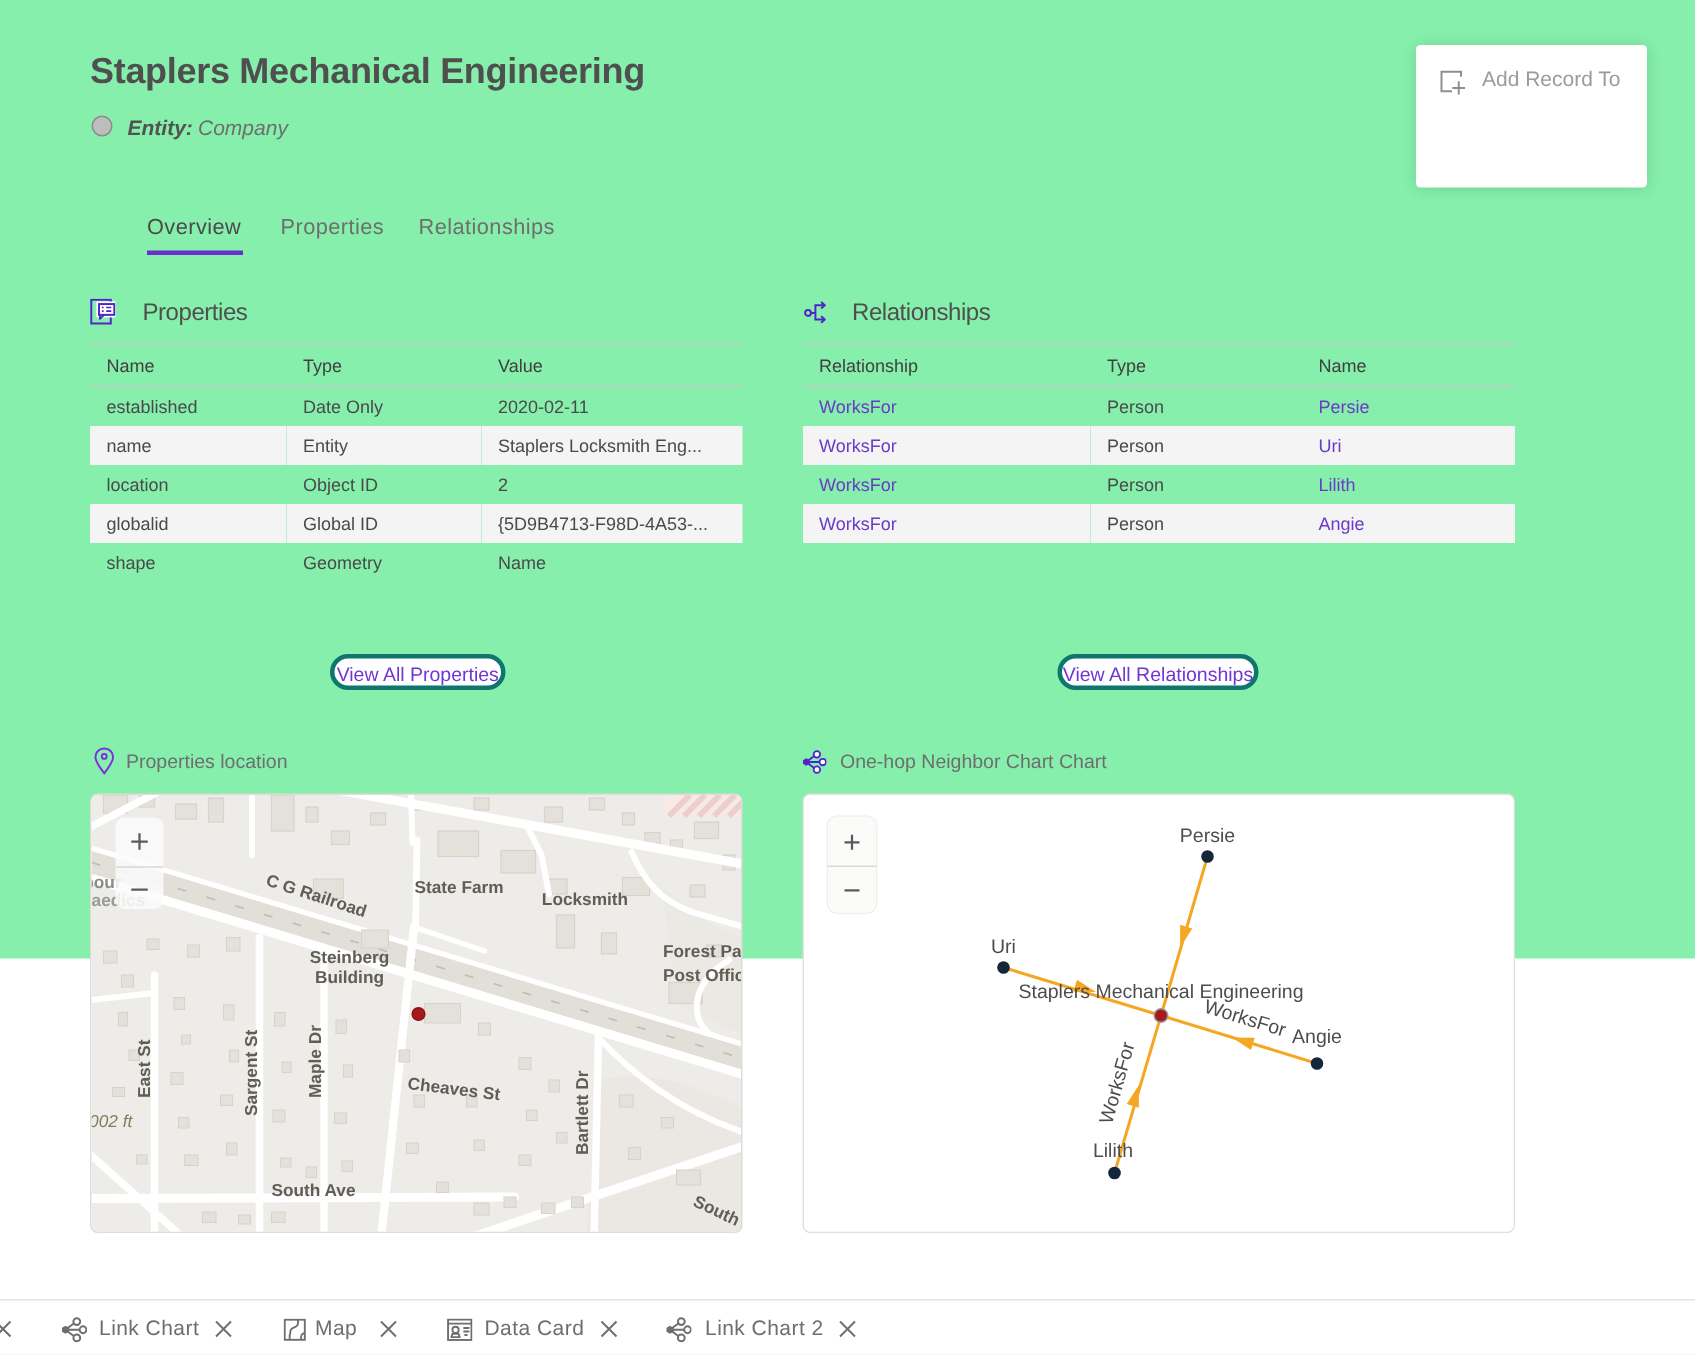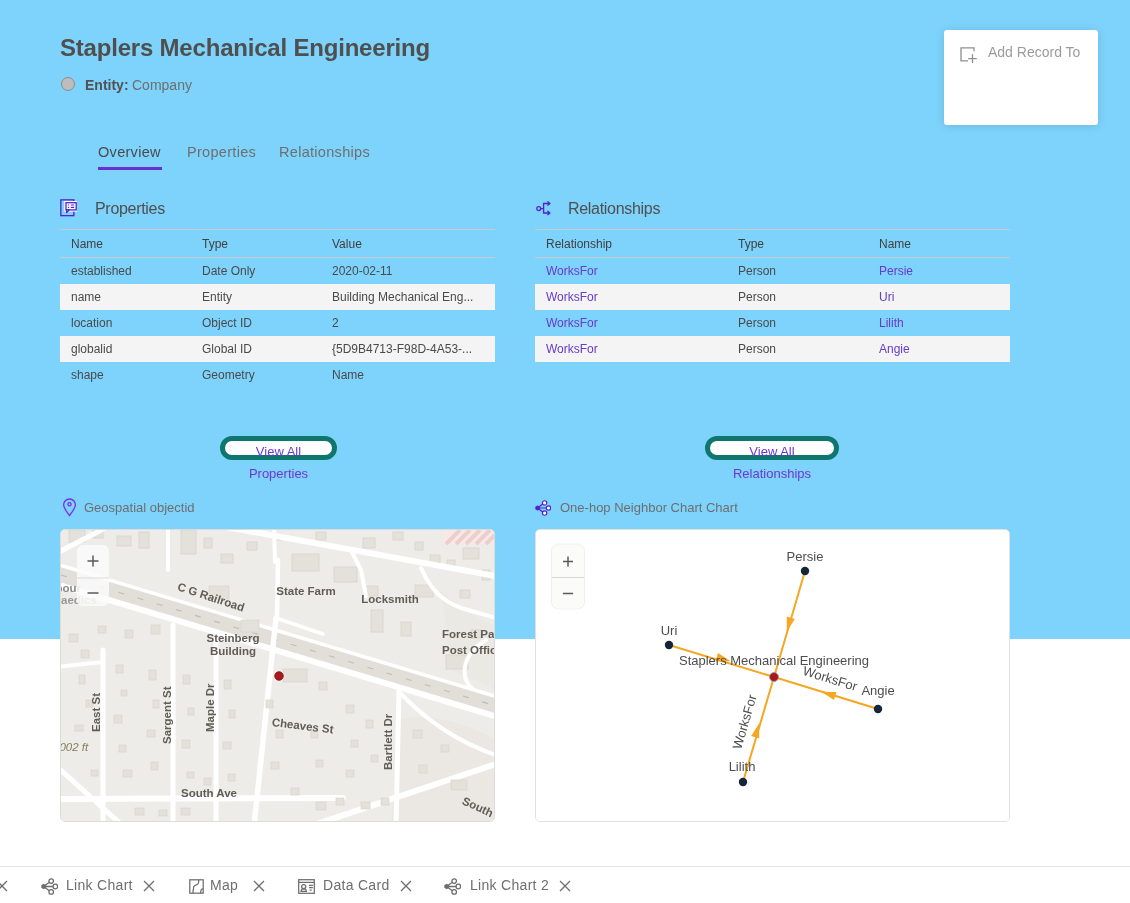--- a/index.html
+++ b/index.html
@@ -1,17 +1,17 @@
 <!DOCTYPE html>
 <html><head>
 <meta charset="utf-8">
 <style>
   * { margin:0; padding:0; box-sizing:border-box; }
   html,body { width:1130px; height:903px; background:#fff; font-family:"Liberation Sans", sans-serif; overflow:hidden; }
-  #page { position:relative; width:1130px; height:639px; background:#7dd3fc; }
+  #page { position:relative; width:1130px; height:639px; background:#86efac; }
   .abs { position:absolute; }
   .title { left:60px; top:34px; font-size:24px; font-weight:700; color:#4f4f4f; letter-spacing:-0.2px; }
   .entity-row { left:61px; top:77px; height:16px; font-size:14px; color:#6e6e6e; }
   .entity-dot { position:absolute; left:0; top:0; width:14px; height:14px; border-radius:50%; background:#bdbdbd; border:1px solid #8c8c8c; }
   .entity-label { position:absolute; left:24px; top:0; font-weight:700; color:#525252; }
   .entity-val { position:absolute; left:71px; top:0; color:#6e6e6e; }
 
   
   .menu { left:944px; top:30px; width:154px; height:95px; background:#fff; border-radius:3px; box-shadow:0 1px 10px rgba(0,0,0,0.13); }
   .menu-item { position:absolute; left:0; width:100%; height:47px; color:#9b9b9b; font-size:14px;text-align:right; }
@@ -28,33 +28,33 @@
   .sec-head { font-size:16px; letter-spacing:-0.3px; color:#4f4f4f; }
   .sec-sub { font-size:13px; color:#6e6e6e; }
 
   
   table.dt { border-collapse:collapse; table-layout:fixed; font-size:12px; color:#4a4a4a; }
   table.dt th { text-align:left; font-weight:400; color:#404040; height:28px; border-top:1px solid #cacaca; border-bottom:1px solid #cacaca; padding:0 0 0 11px; }
   table.dt td { height:26px; padding:0 0 0 11px; white-space:nowrap; overflow:hidden; }
   table.dt tr.alt td { background:#f4f4f4; }
   a.lnk { color:#6a3ac9; text-decoration:none; }
 
-  .pill { position:absolute; height:24px; border:5px solid #0f766e; border-radius:12px; color:#7036d4; font-size:13px; text-align:center; line-height:22px; background:#fff; }
+  .pill { position:absolute; height:24px; border:3px solid #0f766e; border-radius:12px; color:#7036d4; font-size:13px; text-align:center; line-height:22px; background:#fff; }
 
   .card { position:absolute; border:1px solid #dcdcda; border-radius:5px; overflow:hidden; background:#fff; }
 
   
   .bottombar { left:0; top:866px; width:1130px; height:37px; background:#fff; border-top:1px solid #e4e4e4; }
   .btab { position:absolute; top:0; height:37px; font-size:14px; letter-spacing:0.3px; color:#6e6e6e; white-space:nowrap; }
 </style>
 </head>
 <body>
 <div id="page">
   <div class="abs title">Staplers Mechanical Engineering</div>
-  <div class="abs entity-row" style="width:300px;">
+  <div class="abs entity-row" style="width:300px;font-style:italic;">
     <span class="entity-dot"></span>
     <span class="entity-label">Entity:</span>
     <span class="entity-val">Company</span>
   </div>
 
   <div class="abs menu">
     <div class="menu-item" style="top:7px;">
       <svg class="menu-icn" viewBox="0 0 18 18" fill="none" stroke="#8e8e8e" stroke-width="1.3">
         <path d="M15 5.2 V1.8 H2 V14.8 H9"></path>
         <path d="M13.5 8.2 V17 M9.2 12.6 H17.8"></path>
@@ -92,21 +92,21 @@
           <th>Value</th>
         </tr>
     <tr>
           <td>established</td>
           <td>Date Only</td>
           <td>2020-02-11</td>
         </tr>
     <tr class="alt">
           <td>name</td>
           <td>Entity</td>
-          <td>Building Mechanical Eng...</td>
+          <td>Staplers Locksmith Eng...</td>
         </tr>
     <tr>
           <td>location</td>
           <td>Object ID</td>
           <td>2</td>
         </tr>
     <tr class="alt">
           <td>globalid</td>
           <td>Global ID</td>
           <td>{5D9B4713-F98D-4A53-...</td>
@@ -160,21 +160,21 @@
           <td><a class="lnk">Angie</a></td>
         </tr>
   </tbody>
     </table>
   <div class="pill" style="left:705px; top:436px; width:134px;">View All Relationships</div>
 
   <svg class="abs" style="left:62px; top:498px;" width="15" height="19" viewBox="0 0 15 19" fill="none" stroke="#7a2fe0" stroke-width="1.3">
     <path d="M7.5 1 C4 1 1.6 3.6 1.6 6.8 C1.6 10 4.5 13.5 7.5 17.5 C10.5 13.5 13.4 10 13.4 6.8 C13.4 3.6 11 1 7.5 1 Z"></path>
     <circle cx="7.5" cy="6.3" r="1.6"></circle>
   </svg>
-  <div class="abs sec-sub" style="left:84px; top:500px;">Geospatial objectid</div>
+  <div class="abs sec-sub" style="left:84px; top:500px;">Properties location</div>
 
   <svg class="abs" style="left:535px; top:500px;" width="16" height="16" viewBox="0 0 16 16" fill="none" stroke="#5023cd" stroke-width="1.2">
     <path d="M2.4 8 L9.4 2.8 M2.4 8 H13.4 M2.4 8 L9.4 13.2"></path>
     <circle cx="9.6" cy="2.9" r="2.15" fill="#fff"></circle>
     <circle cx="13.5" cy="8" r="2.15" fill="#fff"></circle>
     <circle cx="9.6" cy="13.1" r="2.15" fill="#fff"></circle>
     <path d="M2.5 5.5 L4.8 6.8 V9.2 L2.5 10.5 L0.3 9.2 V6.8 Z" fill="#5023cd" stroke="none"></path>
   </svg>
   <div class="abs sec-sub" style="left:560px; top:500px;">One-hop Neighbor Chart Chart</div>
 

